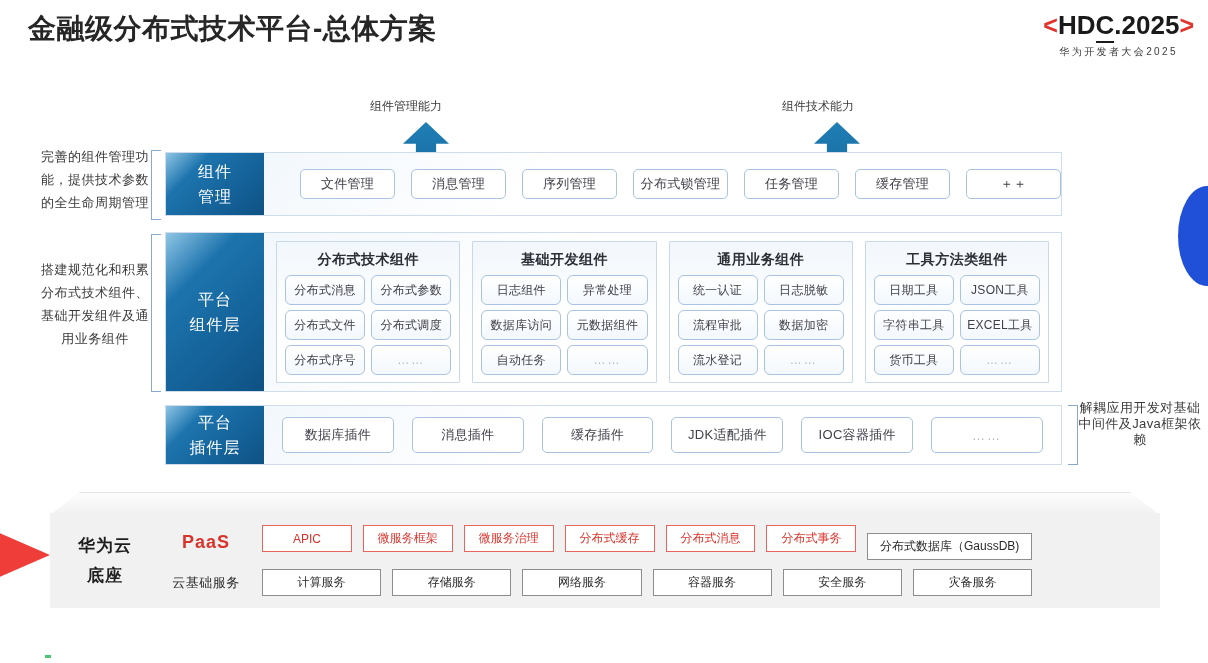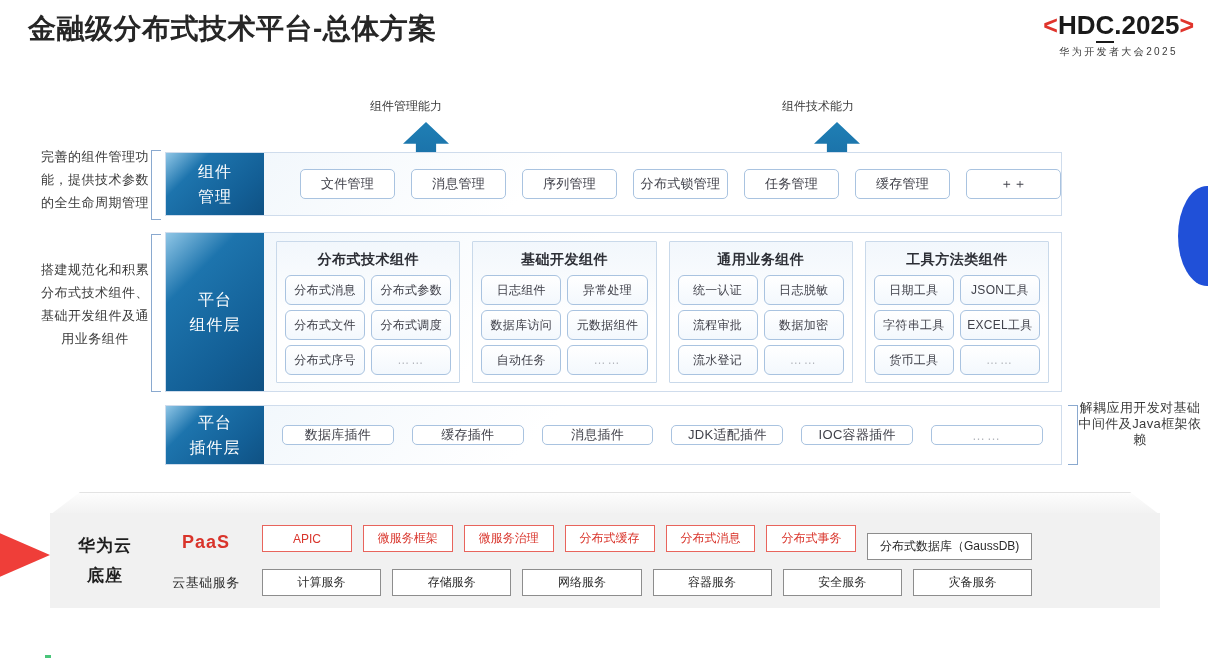--- a/index.html
+++ b/index.html
@@ -105,21 +105,21 @@
     gap:5px 6px;
   }
   .group-grid .chip{
     background:linear-gradient(180deg,#ffffff 0%,#f3f8fd 100%);
     border-radius:6px;font-size:12px;
   }
 
   
   #plug-row{left:165px;top:405px;width:897px;height:60px;}
   #plug-row .lane-body{gap:18px;padding:0 18px;}
-  #plug-row .chip{height:20px;flex:1;}
+  #plug-row .chip{height:36px;flex:1;}
 
   
   .base-top{
     position:absolute;left:50px;top:492px;width:1110px;height:22px;
     background:linear-gradient(180deg,#fdfdfd 0%,#f1f1f1 100%);
     clip-path:polygon(30px 0,calc(100% - 30px) 0,100% 100%,0 100%);
     border-top:1px solid #e3e3e3;
   }
   .base-body{
     position:absolute;left:50px;top:513px;width:1110px;height:95px;
@@ -258,22 +258,22 @@
     </div>
   </div>
 
   <div class="panel top-gloss" id="plug-row">
     <div class="lane-label">
       <span>平台</span>
       <span>插件层</span>
     </div>
     <div class="lane-body">
       <div class="chip">数据库插件</div>
+      <div class="chip">消息插件</div>
       <div class="chip">缓存插件</div>
-      <div class="chip">消息插件</div>
       <div class="chip">JDK适配插件</div>
       <div class="chip">IOC容器插件</div>
       <div class="chip faint">……</div>
     </div>
   </div>
 
   <div class="base-top"></div>
   <div class="base-body"></div>
   <div class="base-inner">
     <div class="base-title">

